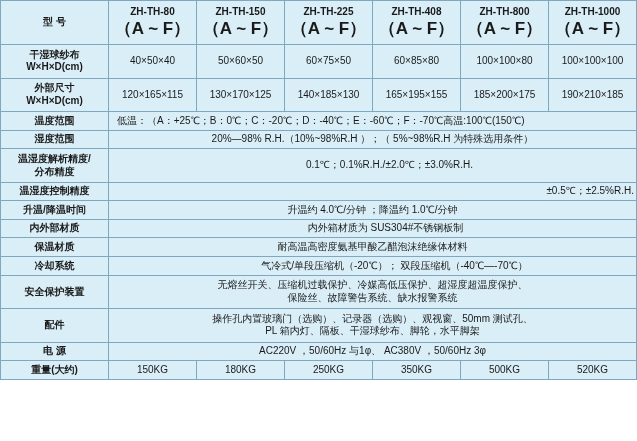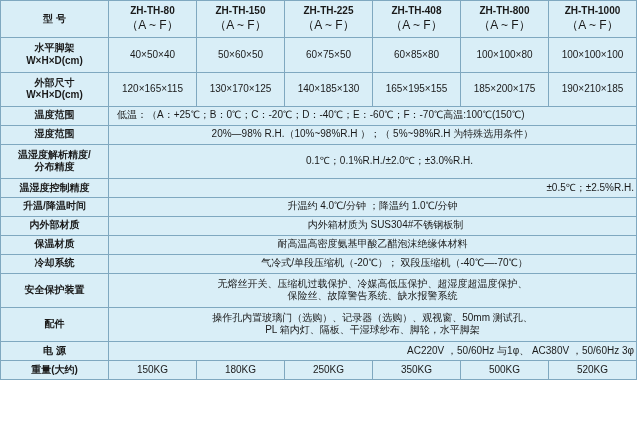--- a/index.html
+++ b/index.html
@@ -29,22 +29,22 @@
     padding: 1px 2px;
     word-break: break-all;
     background: #d9eef7;
   }
   .hdr {
     background: #bfe3f2;
     font-weight: bold;
     font-size: 12px;
   }
   .hdr .sub {
-    font-weight: normal;
-    font-size: 12px;
+    font-weight: bold;
+    font-size: 17px;
     display: block;
   }
   .lbl {
     background: #c8e8f5;
     font-weight: bold;
     font-size: 11px;
   }
   .lbl .l2 {
     display: block;
   }
@@ -83,21 +83,21 @@
       <tr>
         <td class="hdr">型 号</td>
         <td class="hdr"><span>ZH-TH-80</span><span class="sub">（A ~ F）</span></td>
         <td class="hdr"><span>ZH-TH-150</span><span class="sub">（A ~ F）</span></td>
         <td class="hdr"><span>ZH-TH-225</span><span class="sub">（A ~ F）</span></td>
         <td class="hdr"><span>ZH-TH-408</span><span class="sub">（A ~ F）</span></td>
         <td class="hdr"><span>ZH-TH-800</span><span class="sub">（A ~ F）</span></td>
         <td class="hdr"><span>ZH-TH-1000</span><span class="sub">（A ~ F）</span></td>
       </tr>
       <tr>
-        <td class="lbl"><span>水平脚架</span><span class="l2">W×H×D(cm)</span></td>
+        <td class="lbl"><span>干湿球纱布</span><span class="l2">W×H×D(cm)</span></td>
         <td class="val">40×50×40</td>
         <td class="val">50×60×50</td>
         <td class="val">60×75×50</td>
         <td class="val">60×85×80</td>
         <td class="val">100×100×80</td>
         <td class="val">100×100×100</td>
       </tr>
       <tr>
         <td class="lbl"><span>外部尺寸</span><span class="l2">W×H×D(cm)</span></td>
         <td class="val">120×165×115</td>
@@ -144,21 +144,21 @@
         <td colspan="6" class="wide" style="white-space: pre-line;">无熔丝开关、压缩机过载保护、冷媒高低压保护、超湿度超温度保护、
 保险丝、故障警告系统、缺水报警系统</td>
       </tr>
       <tr>
         <td class="lbl"><span>配件</span></td>
         <td colspan="6" class="wide" style="white-space: pre-line;">操作孔内置玻璃门（选购）、记录器（选购）、观视窗、50mm 测试孔、
 PL 箱内灯、隔板、干湿球纱布、脚轮，水平脚架</td>
       </tr>
       <tr>
         <td class="lbl"><span>电 源</span></td>
-        <td colspan="6" class="wide" style="white-space: pre-line; text-align: right;">AC220V ，50/60Hz 与1φ、 AC380V ，50/60Hz 3φ</td>
+        <td colspan="6" class="wide" style="white-space: pre-line;">AC220V ，50/60Hz 与1φ、 AC380V ，50/60Hz 3φ</td>
       </tr>
       <tr>
         <td class="lbl"><span>重量(大约)</span></td>
         <td class="val">150KG</td>
         <td class="val">180KG</td>
         <td class="val">250KG</td>
         <td class="val">350KG</td>
         <td class="val">500KG</td>
         <td class="val">520KG</td>
       </tr>

